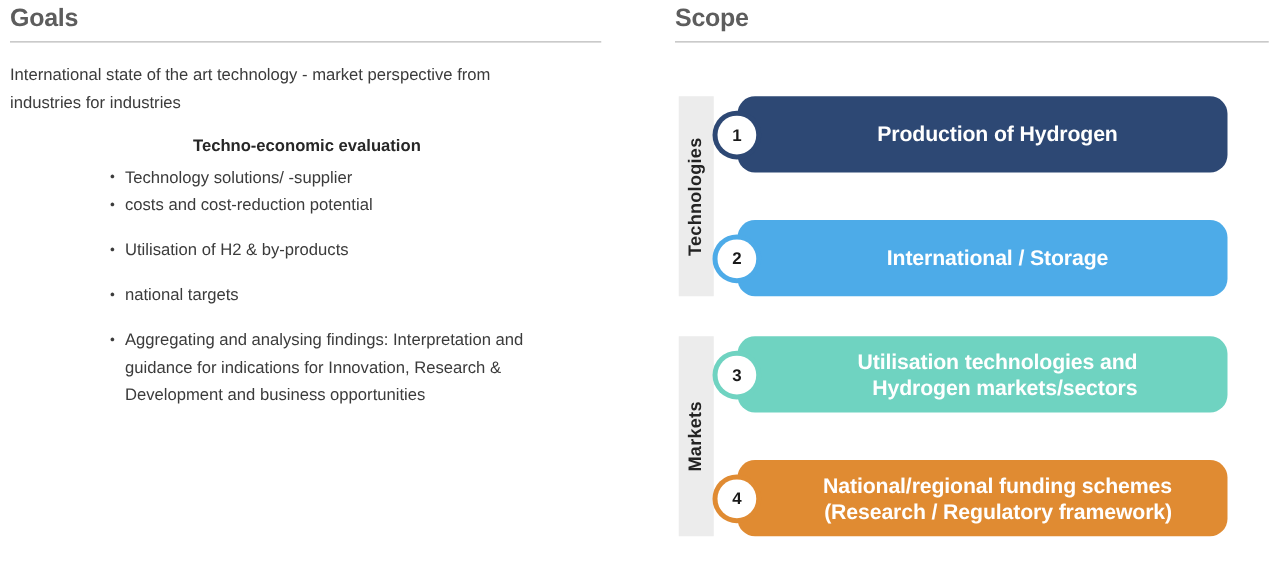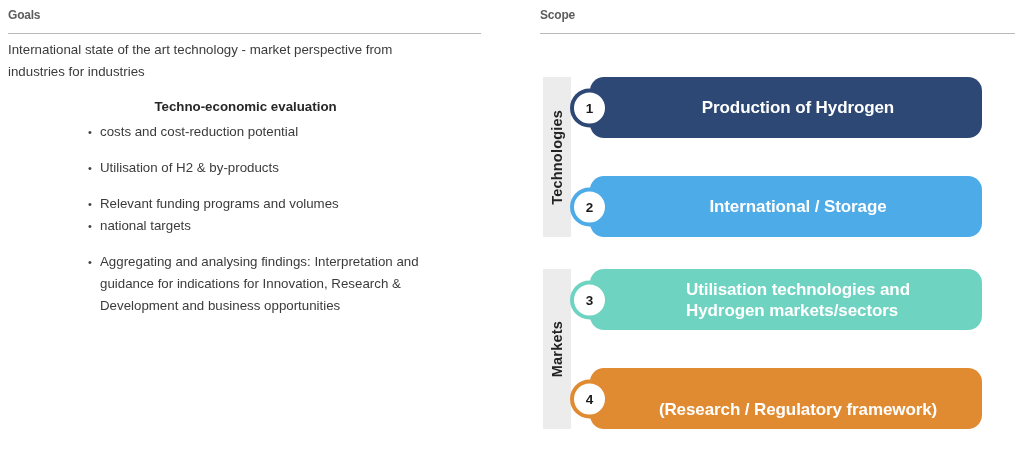--- a/index.html
+++ b/index.html
@@ -22,37 +22,37 @@
 
   
   .goals-col {
     position: absolute;
     left: 8px;
     top: 4px;
     width: 475px;
   }
 
   .section-title {
-    font-size: 12px;
+    font-size: 20px;
     font-weight: bold;
     color: #5d5d5d;
     letter-spacing: -0.2px;
     line-height: 22px;
   }
 
   .title-rule {
     height: 1px;
     background: #b9b9b9;
     margin-top: 7px;
   }
 
   .goals-col .title-rule { width: 473px; }
 
   .intro {
-    margin-top: 5px;
+    margin-top: 15px;
     font-size: 13.3px;
     line-height: 22px;
     color: #3b3b3b;
     width: 440px;
   }
 
   .group { margin-top: 14px; }
 
   .group-head {
     font-size: 13.3px;
@@ -143,21 +143,21 @@
     justify-content: center;
     padding-left: 38px;
     padding-right: 14px;
   }
 
   .scope-box .box-label {
     color: #ffffff;
     font-weight: bold;
     font-size: 17px;
     line-height: 21px;
-    text-align: left;
+    text-align: right;
     letter-spacing: -0.1px;
   }
 
   .badge {
     position: absolute;
     left: -16px;
     top: 50%;
     transform: translateY(-50%);
     width: 31px;
     height: 31px;
@@ -193,33 +193,33 @@
   <div class="goals-col">
 
     <div class="section-title">Goals</div>
     <div class="title-rule"></div>
 
     <div class="intro">International state of the art technology - market perspective from industries for industries</div>
 
     <div class="group">
       <div class="group-head">Techno-economic evaluation</div>
       <ul class="bullets">
+        <li>Technology solutions/ -supplier</li>
         <li>costs and cost-reduction potential</li>
       </ul>
     </div>
 
     <div class="group">
       <ul class="bullets">
         <li>Utilisation of H2 &amp; by-products</li>
       </ul>
     </div>
 
     <div class="group">
       <ul class="bullets">
-        <li>Relevant funding programs and volumes</li>
         <li>national targets</li>
       </ul>
     </div>
 
     <div class="group">
       <ul class="bullets">
         <li>Aggregating and analysing findings: Interpretation and guidance for indications for Innovation, Research &amp; Development and business opportunities</li>
       </ul>
     </div>
 
@@ -260,21 +260,21 @@
             <span>Utilisation technologies and</span><br>
             <span>Hydrogen markets/sectors</span>
           </div>
         </div>
       </div>
 
       <div class="scope-row" id="row-4">
         <div class="scope-box box-orange">
           <div class="badge" style="--ring:#e08b32">4</div>
           <div class="box-label">
-            <br>
+            <span>National/regional funding schemes</span><br>
             <span>(Research / Regulatory framework)</span>
           </div>
         </div>
       </div>
 
     </div>
   </div>
 
 </div>
 

